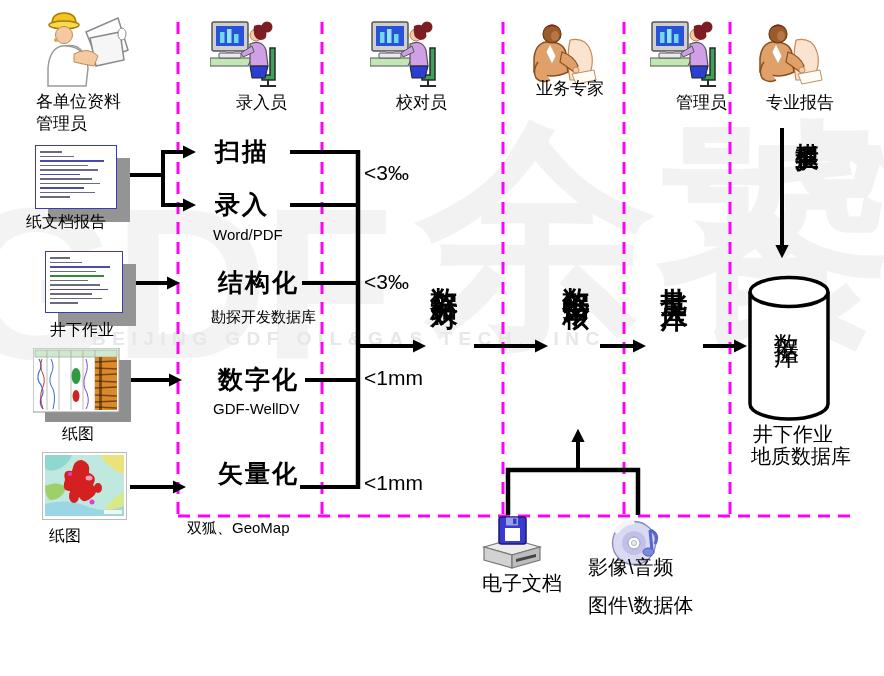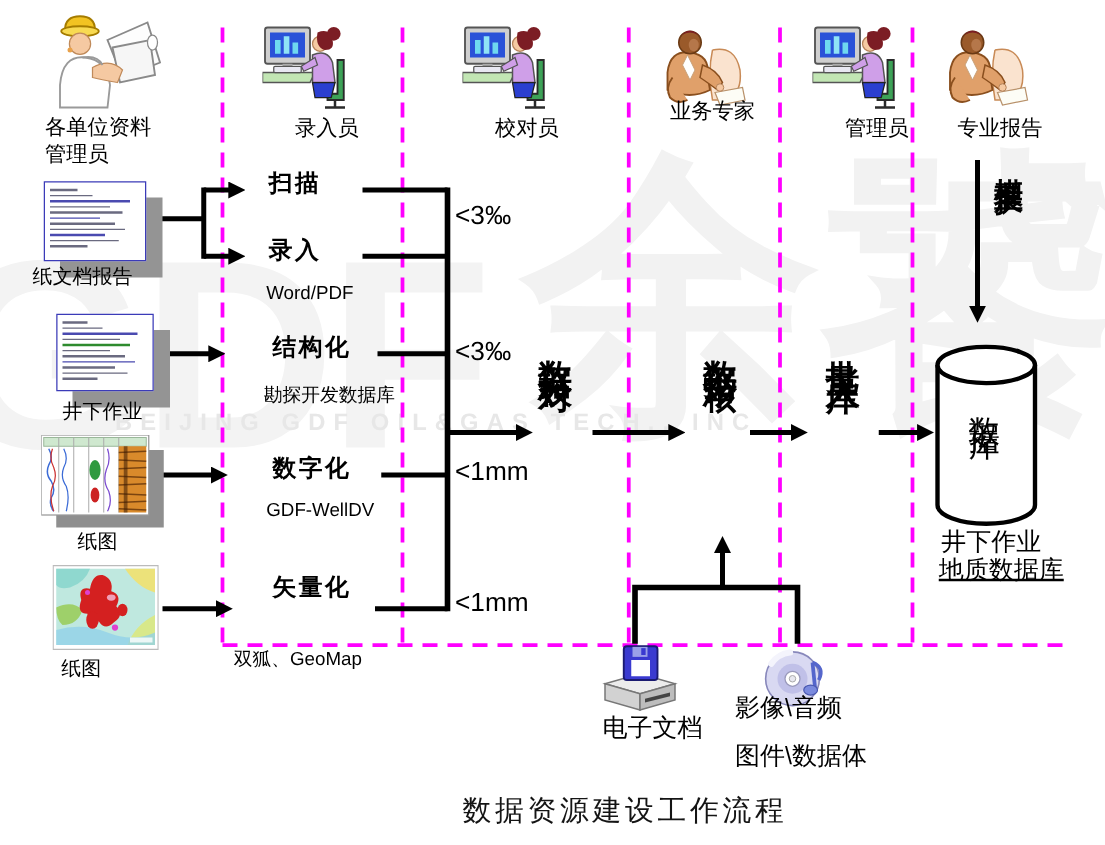--- a/index.html
+++ b/index.html
@@ -13,21 +13,21 @@
   .wm-gdf  { left:-48px; top:160px; font-size:215px; font-weight:bold; color:#f3f3f3; letter-spacing:-6px; }
   .wm-cjk  { left:418px; top:78px;  font-size:238px; color:#f2f2f2; font-weight:bold; }
   .wm-line { left:92px;  top:328px; font-size:19px;  color:#e7e7e7; font-weight:bold; letter-spacing:6.5px; }
   
   svg.connectors { position:absolute; left:0; top:0; z-index:2; }
   .icon-box { position:absolute; z-index:3; }
   .txt { position:absolute; z-index:4; line-height:1.15; }
   
   .role-label { font-size:17px; color:#000000; }
   .center { text-align:right; }
-  .proc { font-size:19px; font-weight:bold; letter-spacing:2px; white-space:nowrap; }
+  .proc { font-size:25px; font-weight:bold; letter-spacing:2px; white-space:nowrap; }
   .tool { font-size:15px; color:#000; white-space:nowrap; }
   .tol  { font-size:21px; white-space:nowrap; }
   .vtext { writing-mode:vertical-rl; text-orientation:upright; font-size:27px; font-weight:600; letter-spacing:5px; }
   .vtext-sm { writing-mode:vertical-rl; text-orientation:upright; font-size:23px; font-weight:600; letter-spacing:2px; }
   .db-vtext { writing-mode:vertical-rl; text-orientation:upright; font-size:25px; font-weight:500; letter-spacing:4px; }
   .src-label { font-size:16px; }
   .sub-label { font-size:20px; white-space:nowrap; }
   .caption { font-family:"DejaVu Serif","Liberation Serif",serif; font-size:23px; letter-spacing:3px; color:#141414; }
   
   .doc { position:absolute; z-index:3; }
@@ -314,21 +314,21 @@
   <div class="txt vtext-sm" style="left:794px; top:124px;">模型扩展</div>
 
   <div class="icon-box" style="left:747px; top:274px;">
     <svg width="84" height="150" viewBox="0 0 84 150">
       <path d="M3 18 L3 130 A39 15 0 0 0 81 130 L81 18" fill="#fff" stroke="#000" stroke-width="3.5"></path>
       <ellipse cx="42" cy="18" rx="39" ry="14.5" fill="#fff" stroke="#000" stroke-width="3.5"></ellipse>
     </svg>
   </div>
   <div class="txt db-vtext" style="left:772px; top:314px;">数据库</div>
   <div class="txt sub-label" style="left:753px; top:423px;">井下作业</div>
-  <div class="txt sub-label" style="left:751px; top:445px;text-decoration:underline;">地质数据库</div>
+  <div class="txt sub-label" style="left:751px; top:445px;">地质数据库</div>
 
   <div class="icon-box" style="left:478px; top:516px;">
     <svg width="68" height="54" viewBox="0 0 68 54">
       <path d="M6 31 L34 23 L62 31 L34 39 z" fill="#ececec" stroke="#777" stroke-width="1.2"></path>
       <path d="M6 31 L34 39 L34 52 L6 44 z" fill="#d2d2d2" stroke="#777" stroke-width="1.2"></path>
       <path d="M62 31 L34 39 L34 52 L62 44 z" fill="#bdbdbd" stroke="#777" stroke-width="1.2"></path>
       <path d="M38 43 L58 38 L58 41 L38 46 z" fill="#444"></path>
       <rect x="21" y="1" width="27" height="27" rx="2.5" fill="#3a3ad0" stroke="#1a1a70" stroke-width="1.5"></rect>
       <rect x="27" y="12" width="15" height="13" fill="#fff"></rect>
       <rect x="28" y="1.5" width="12" height="8" fill="#9aa0e8"></rect>
@@ -345,15 +345,14 @@
       <circle cx="24" cy="25" r="6" fill="#fff" stroke="#9999bb" stroke-width="1"></circle>
       <circle cx="24" cy="25" r="2.6" fill="#e8e8f0" stroke="#aaa" stroke-width="0.8"></circle>
       <path d="M40 12 L42 32" stroke="#5566cc" stroke-width="3" fill="none"></path>
       <path d="M40 12 Q50 16 45 26" stroke="#5566cc" stroke-width="3" fill="none"></path>
       <ellipse cx="38.5" cy="34" rx="5.5" ry="4" fill="#7b8ade" stroke="#4a58b0" stroke-width="1"></ellipse>
     </svg>
   </div>
   <div class="txt sub-label" style="left:588px; top:556px;">影像\音频</div>
   <div class="txt sub-label" style="left:588px; top:594px;">图件\数据体</div>
 
-  <div class="txt caption center" style="left:240px; top:636px; width:390px;">数据资源建设工作流程</div>
 
 </div>
 
 </body></html>

